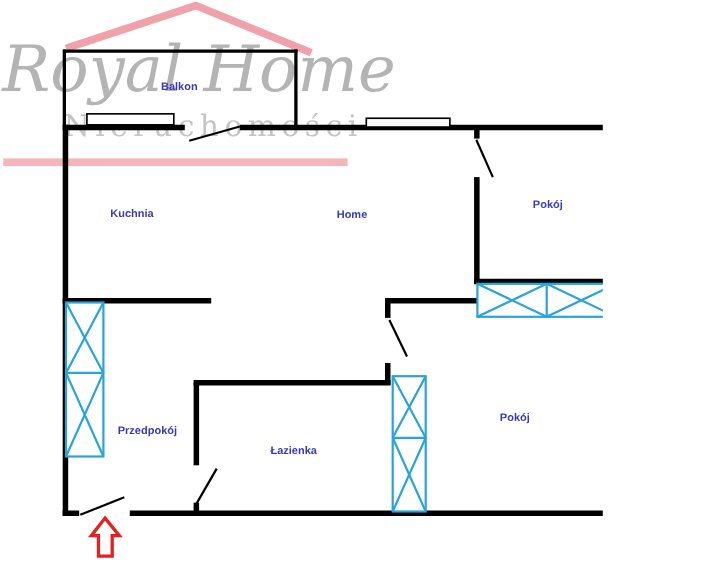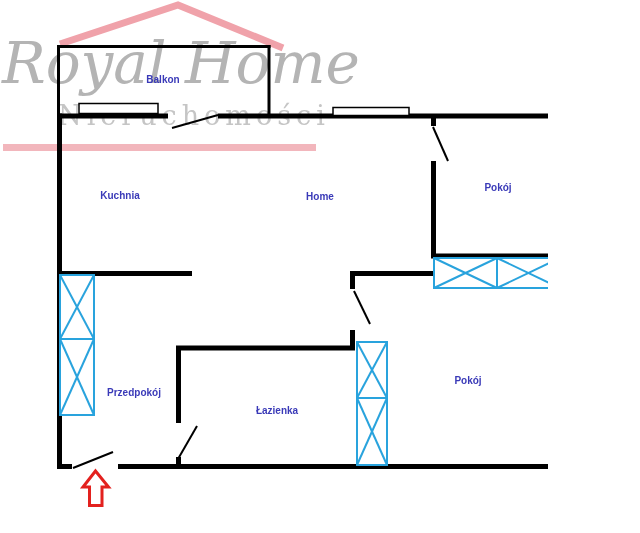--- a/index.html
+++ b/index.html
@@ -39,21 +39,21 @@
     transform:translate(-50%,-50%);
     font-size:10px;font-weight:bold;
     color:#3a3ab8;
     white-space:nowrap;
   }
   .lbl-balkon{left:163px;top:79px;}
   .lbl-kuchnia{left:120px;top:195px;}
   .lbl-salon{left:320px;top:196px;}
   .lbl-pokoj-top{left:498px;top:187px;}
   .lbl-przedpokoj{left:134px;top:392px;}
-  .lbl-lazienka{left:277px;top:410px;}
+  .lbl-lazienka{left:267px;top:410px;}
   .lbl-pokoj-bottom{left:468px;top:380px;}
 </style>
 </head>
 <body>
 
 <div class="canvas">
 
   <div class="wm-brand">Royal Home</div>
   <div class="wm-subtitle">Nieruchomości</div>
 

